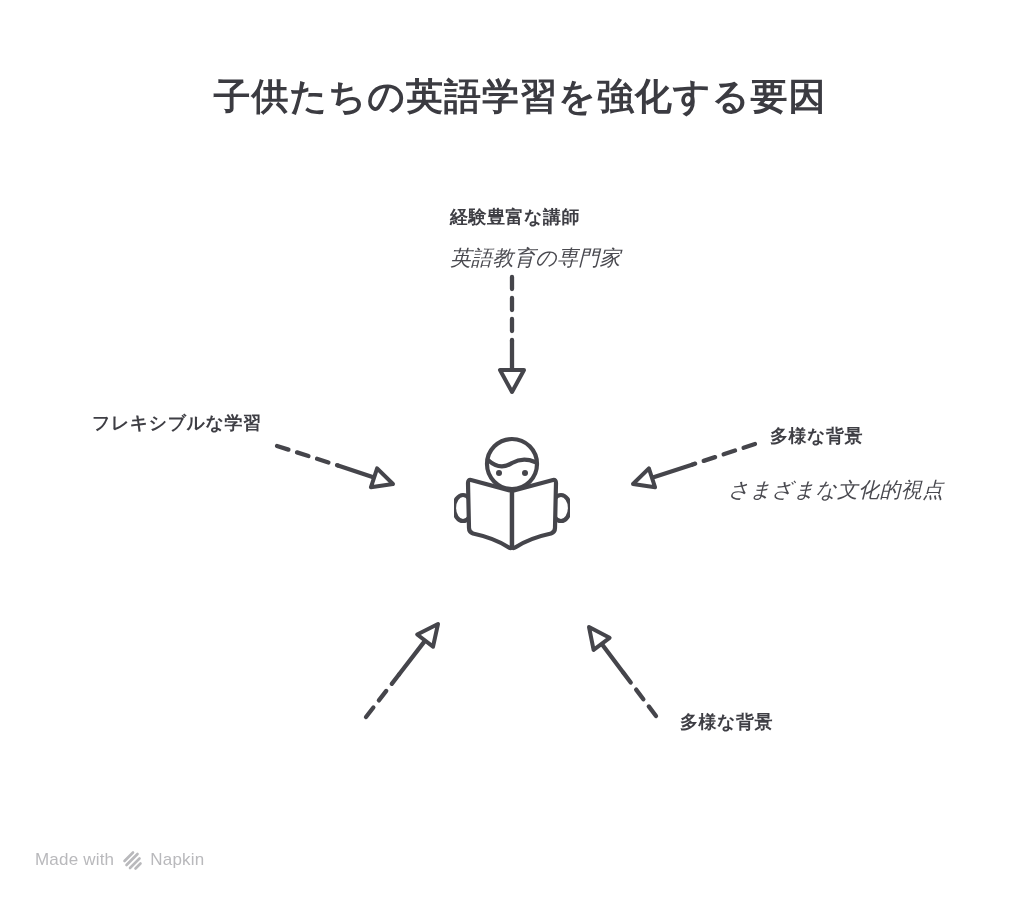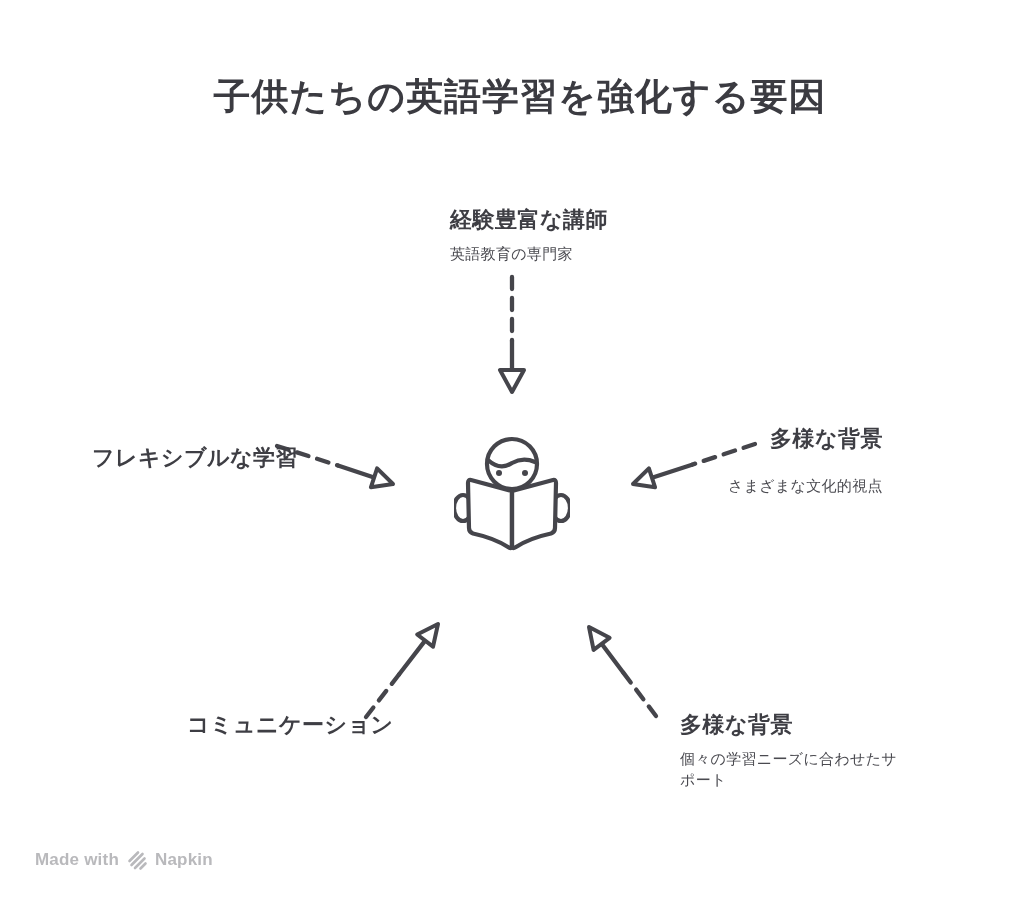--- a/index.html
+++ b/index.html
@@ -13,43 +13,44 @@
   .title{
     position:absolute;top:72px;left:0;right:0;
     text-align:center;
     font-size:37px;font-weight:800;letter-spacing:1px;
     color:var(--heading,#3b3b41);
     margin:0;
     padding-left:16px;
   }
   .factor-label{
     position:absolute;
-    font-size:22px;font-weight:700;letter-spacing:.5px;
+    font-size:18px;font-weight:700;letter-spacing:.5px;
     color:var(--label,#3e3e44);
     white-space:nowrap;
   }
   .factor-desc{
     position:absolute;
-    font-size:15px;font-weight:400;letter-spacing:.3px;
+    font-size:21px;font-weight:400;letter-spacing:.3px;
     color:var(--body,#4a4a50);
     line-height:1.4;
+    font-style:italic;
   }
   .arrow-layer{position:absolute;top:0;left:0;pointer-events:none;}
   .arrow-line{stroke:var(--stroke,#45454b);stroke-width:4.3;fill:none;stroke-linecap:round;}
   .arrow-dash{stroke-dasharray:12 9;}
   .arrow-head{stroke:var(--stroke,#45454b);stroke-width:4;fill:#fff;stroke-linejoin:round;}
   .center-icon{position:absolute;left:454px;top:434px;}
   .ink{stroke:var(--stroke,#45454b);stroke-width:4.2;fill:none;stroke-linecap:round;stroke-linejoin:round;}
   .ink-fill{fill:#fff;}
   .ink-dot{fill:var(--stroke,#45454b);stroke:none;}
   .footer{
     position:absolute;left:35px;top:849px;
     display:flex;align-items:center;gap:7px;
     color:var(--footer,#b9b9bc);
-    font-size:17px;font-weight:700;letter-spacing:.2px;
+    font-size:17px;font-weight:400;letter-spacing:.2px;
   }
   .napkin-logo{stroke:var(--footer,#b9b9bc);stroke-width:2.6;stroke-linecap:round;fill:none;}
 </style>
 </head>
 <body>
 
 <div class="canvas">
 
   <h1 class="title">子供たちの英語学習を強化する要因</h1>
 
@@ -89,29 +90,27 @@
     <ellipse class="ink ink-fill" cx="9" cy="74" rx="9" ry="13"></ellipse>
     <ellipse class="ink ink-fill" cx="107" cy="74" rx="9" ry="13"></ellipse>
     <path class="ink ink-fill" d="M58 57 L17 46 Q14 45.5 14 49 L15 94 Q15 98 19 99.5 Q40 104 54 113 Q58 115.5 58 112 Z"></path>
     <path class="ink ink-fill" d="M58 57 L99 46 Q102 45.5 102 49 L101 94 Q101 98 97 99.5 Q76 104 62 113 Q58 115.5 58 112 Z"></path>
     <path class="ink" d="M58 57 L58 112"></path>
   </svg>
 
   <div class="factor-label" style="left:450px;top:205px">経験豊富な講師</div>
   <div class="factor-desc" style="left:450px;top:243px">英語教育の専門家</div>
 
-  <div class="factor-label" style="left:92px;top:443px">フレキシブルな学習</div>
+  <div class="factor-label" style="left:92px;top:411px">フレキシブルな学習</div>
 
   <div class="factor-label" style="left:770px;top:424px">多様な背景</div>
   <div class="factor-desc" style="left:728px;top:475px">さまざまな文化的視点</div>
 
-  <div class="factor-label" style="left:187px;top:710px">コミュニケーション</div>
 
   <div class="factor-label" style="left:680px;top:710px">多様な背景</div>
-  <div class="factor-desc" style="left:680px;top:748px;width:230px">個々の学習ニーズに合わせたサポート</div>
 
   <div class="footer">
     <span>Made with</span>
     <svg class="napkin-logo" width="22" height="22" viewBox="0 0 22 22">
       <path d="M3.5 12 L12 3.5"></path>
       <path d="M5.5 16 L16.5 5"></path>
       <path d="M9 19 L18.5 9.5"></path>
       <path d="M14.5 19.5 L19.5 14.5"></path>
     </svg>
     <span>Napkin</span>

